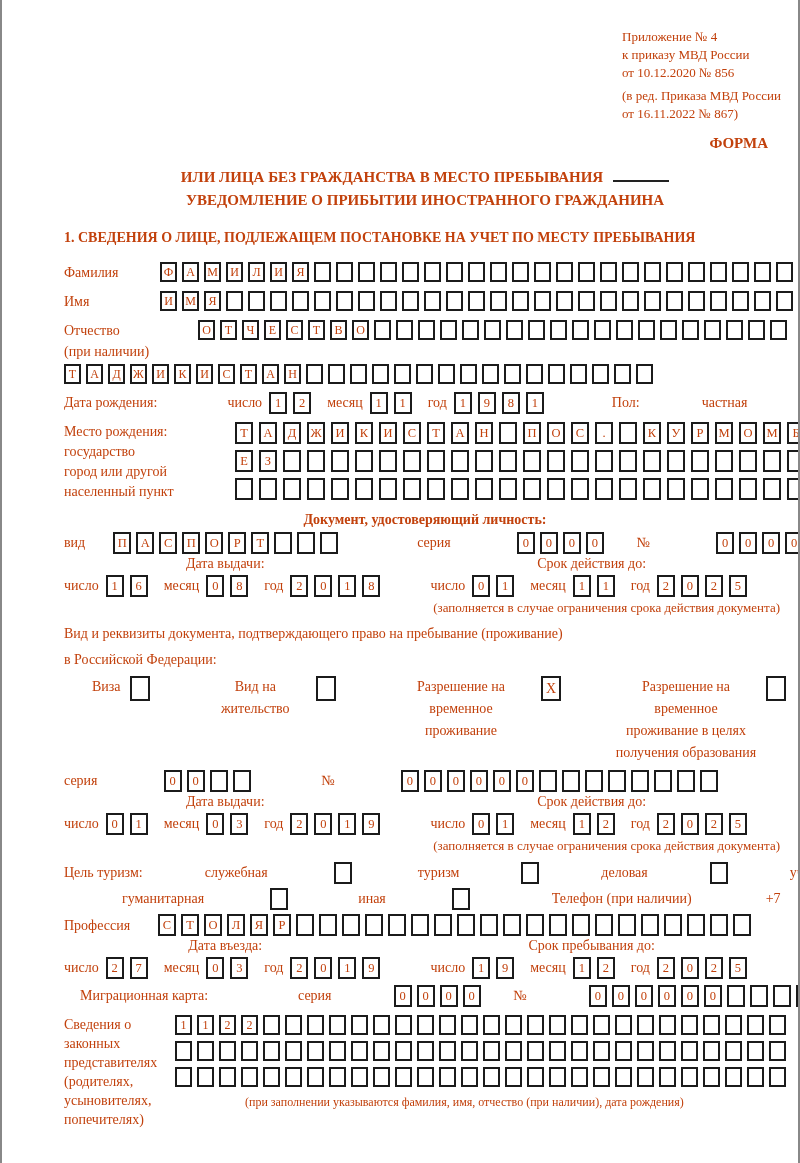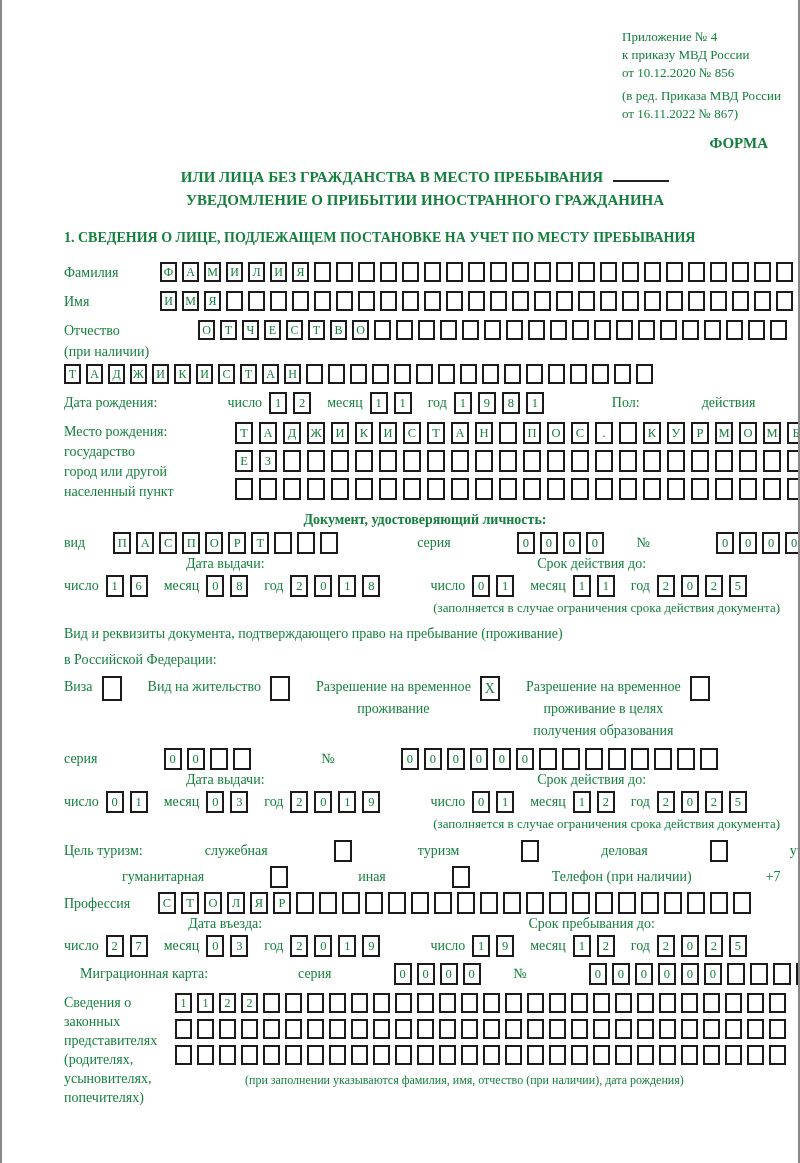--- a/index.html
+++ b/index.html
@@ -2,21 +2,21 @@
 <html lang="ru"><head>
 <meta charset="utf-8">
 <style>
   html,body{margin:0;padding:0;background:#888;}
   .page{
     position:relative;
     width:796px;height:1163px;
     margin:0 auto;
     background:#ffffff;
     font-family:"Liberation Serif","DejaVu Serif",serif;
-    color:#15803d;
+    color:#c2410c;
     box-sizing:border-box;
     padding:28px 12px 0 62px;
     overflow:hidden;
   }
   
   .appendix{margin-left:558px;font-size:13px;line-height:18px;}
   .appendix .ed{margin-top:5px;}
   .forma{margin-top:12px;text-align:right;padding-right:18px;font-weight:bold;font-size:15px;}
   .title{margin-top:14px;text-align:center;font-weight:bold;font-size:15px;line-height:23px;}
   .blankline{display:inline-block;width:56px;border-bottom:2px solid #222;margin-left:10px;vertical-align:baseline;}
@@ -71,21 +71,21 @@
   .dhead{font-size:14px;margin-bottom:3px;}
   .note{font-size:13px;text-align:right;margin-top:3px;padding-right:6px;}
 
   .dochead{margin-top:6px;text-align:center;font-weight:bold;font-size:14px;}
 
   .gap6{width:6px;flex:none;}.gap10{width:10px;flex:none;}.gap14{width:14px;flex:none;}
   .gap18{width:18px;flex:none;}.gap26{width:26px;flex:none;}
 
   
   .opts{display:flex;margin-top:6px;}
-  .opt{display:flex;align-items:flex-start;}
+  .opt{display:flex;align-items:flex-start;margin-left:28px;}
   .otxt{font-size:14px;line-height:22px;text-align:center;}
   .opt .checkbox{margin-left:9px;margin-top:0;}
 
   .intro{font-size:14px;line-height:20px;}
 
   .bp-rows .cells{margin-bottom:6px;}
   .rep-right .cells{margin-bottom:6px;}
   .note-rep{font-size:12px;margin-top:8px;margin-left:70px;text-align:left;white-space:nowrap;}
 </style>
 </head>
@@ -268,21 +268,21 @@
       <span class="cells lg">
           <span class="cell">1</span>
           <span class="cell">9</span>
           <span class="cell">8</span>
           <span class="cell">1</span>
         </span>
     </span>
     <span class="gap6"></span>
     <span class="lbl">Пол:</span>
     <span class="gap6"></span>
-    <span class="lbl">действия</span>
+    <span class="lbl">частная</span>
     <span class="gap6"></span>
     <span class="checkbox sm">X</span>
     <span class="gap14"></span>
     <span class="lbl">женский</span>
     <span class="gap14"></span>
     <span class="checkbox sm"></span>
   </div>
 
   <div class="frow mt8">
     <div class="flabel w143">

